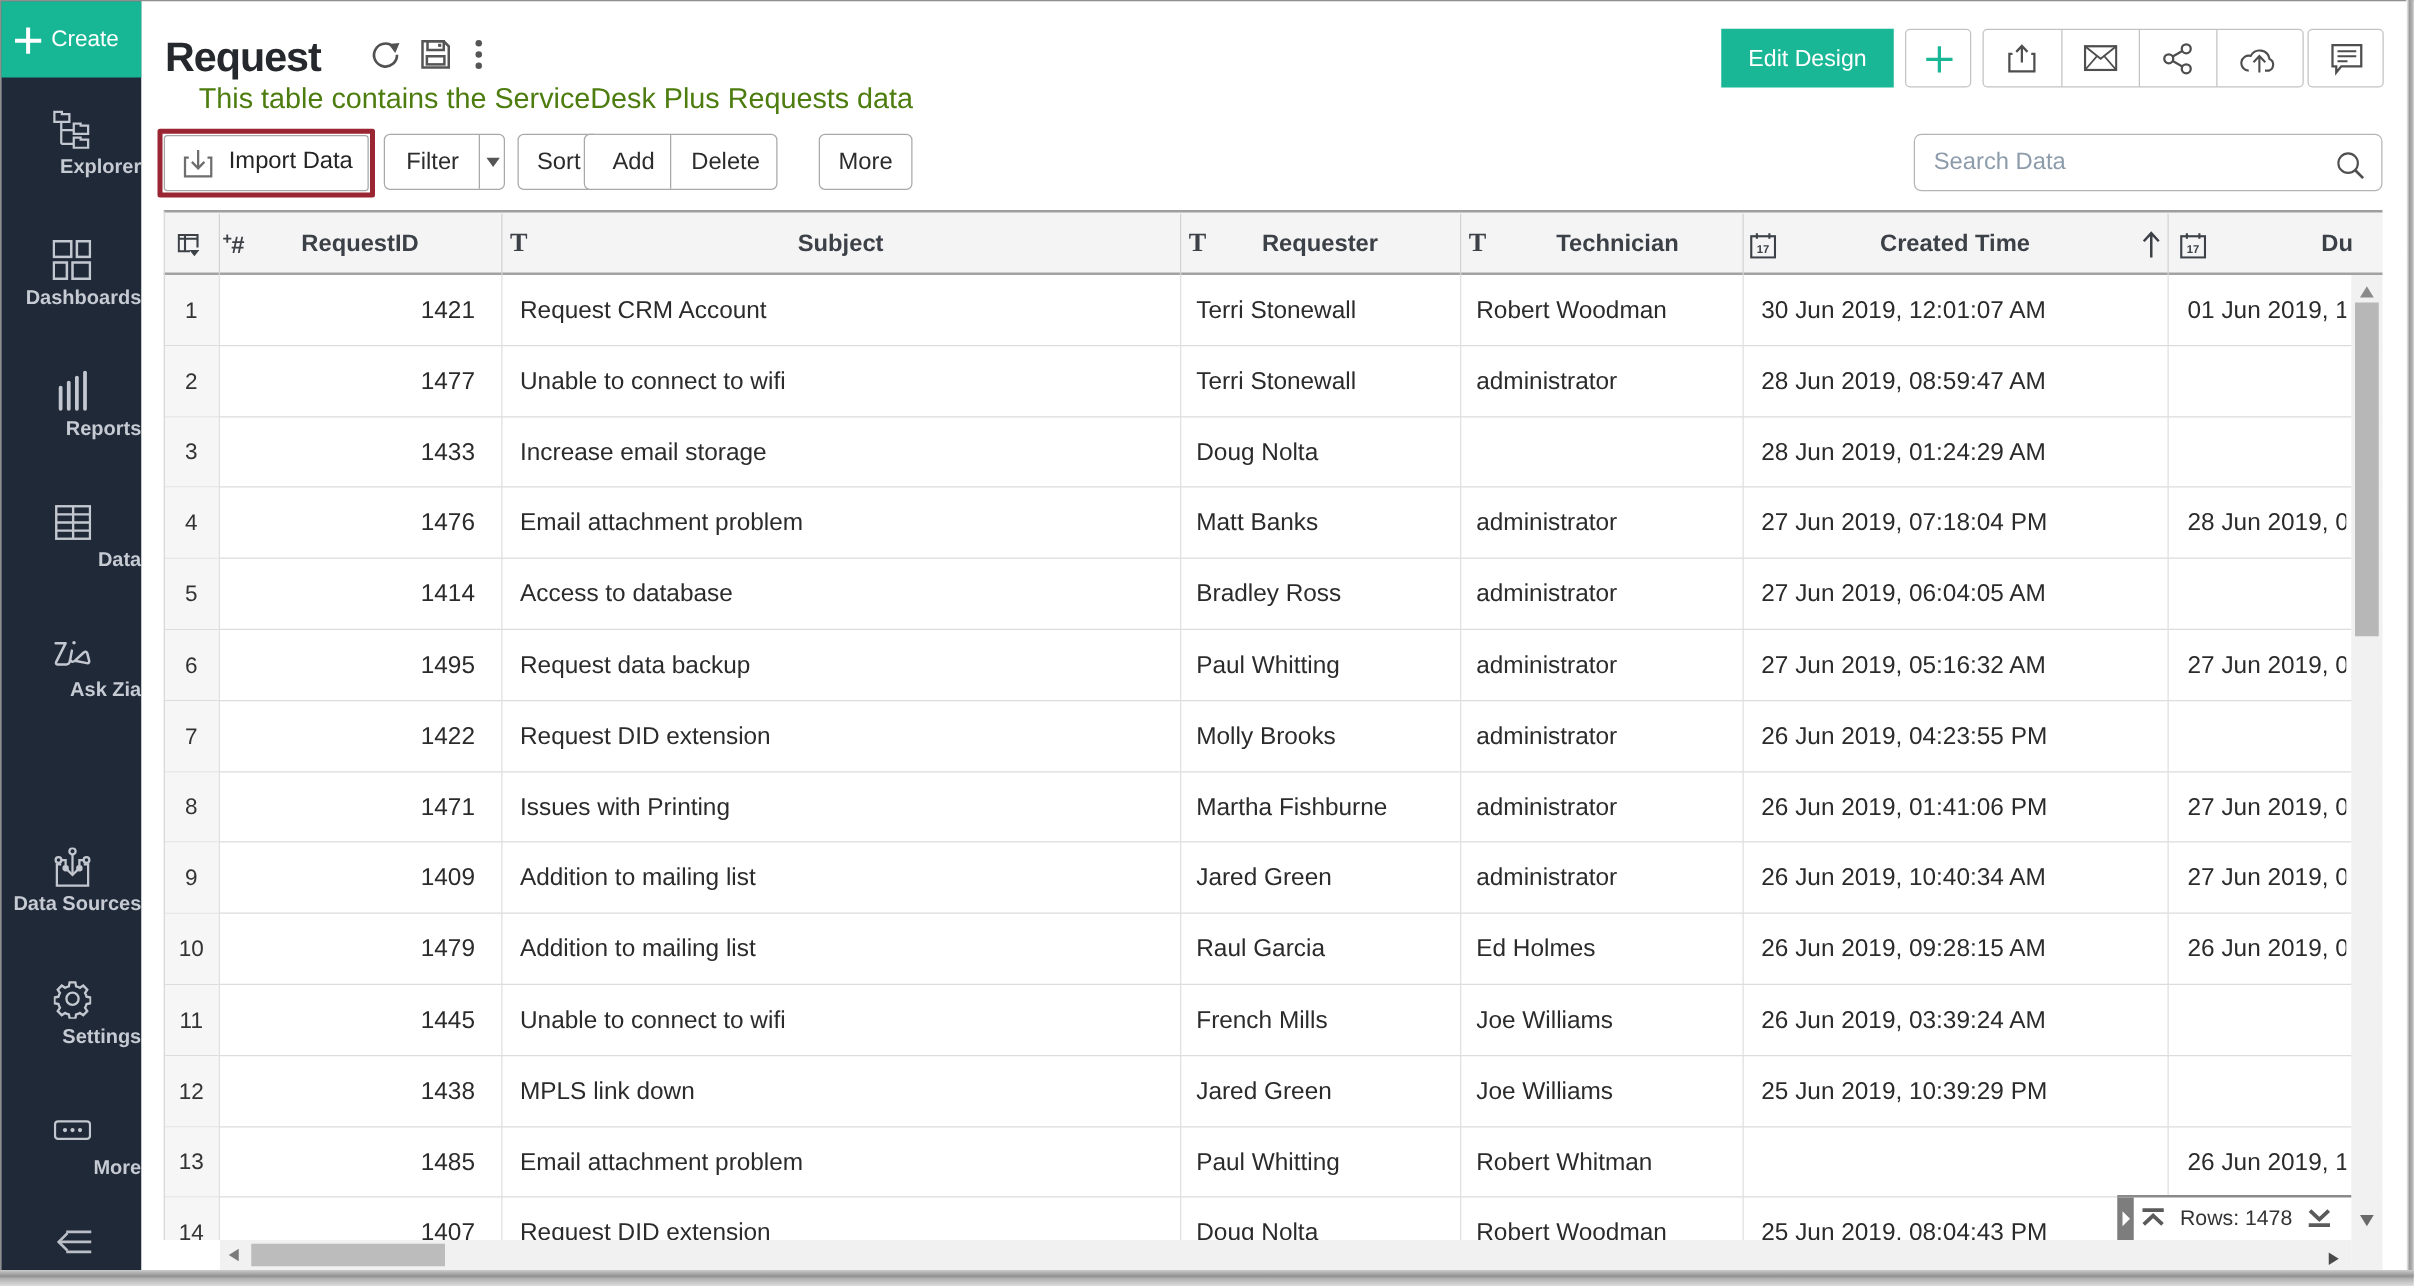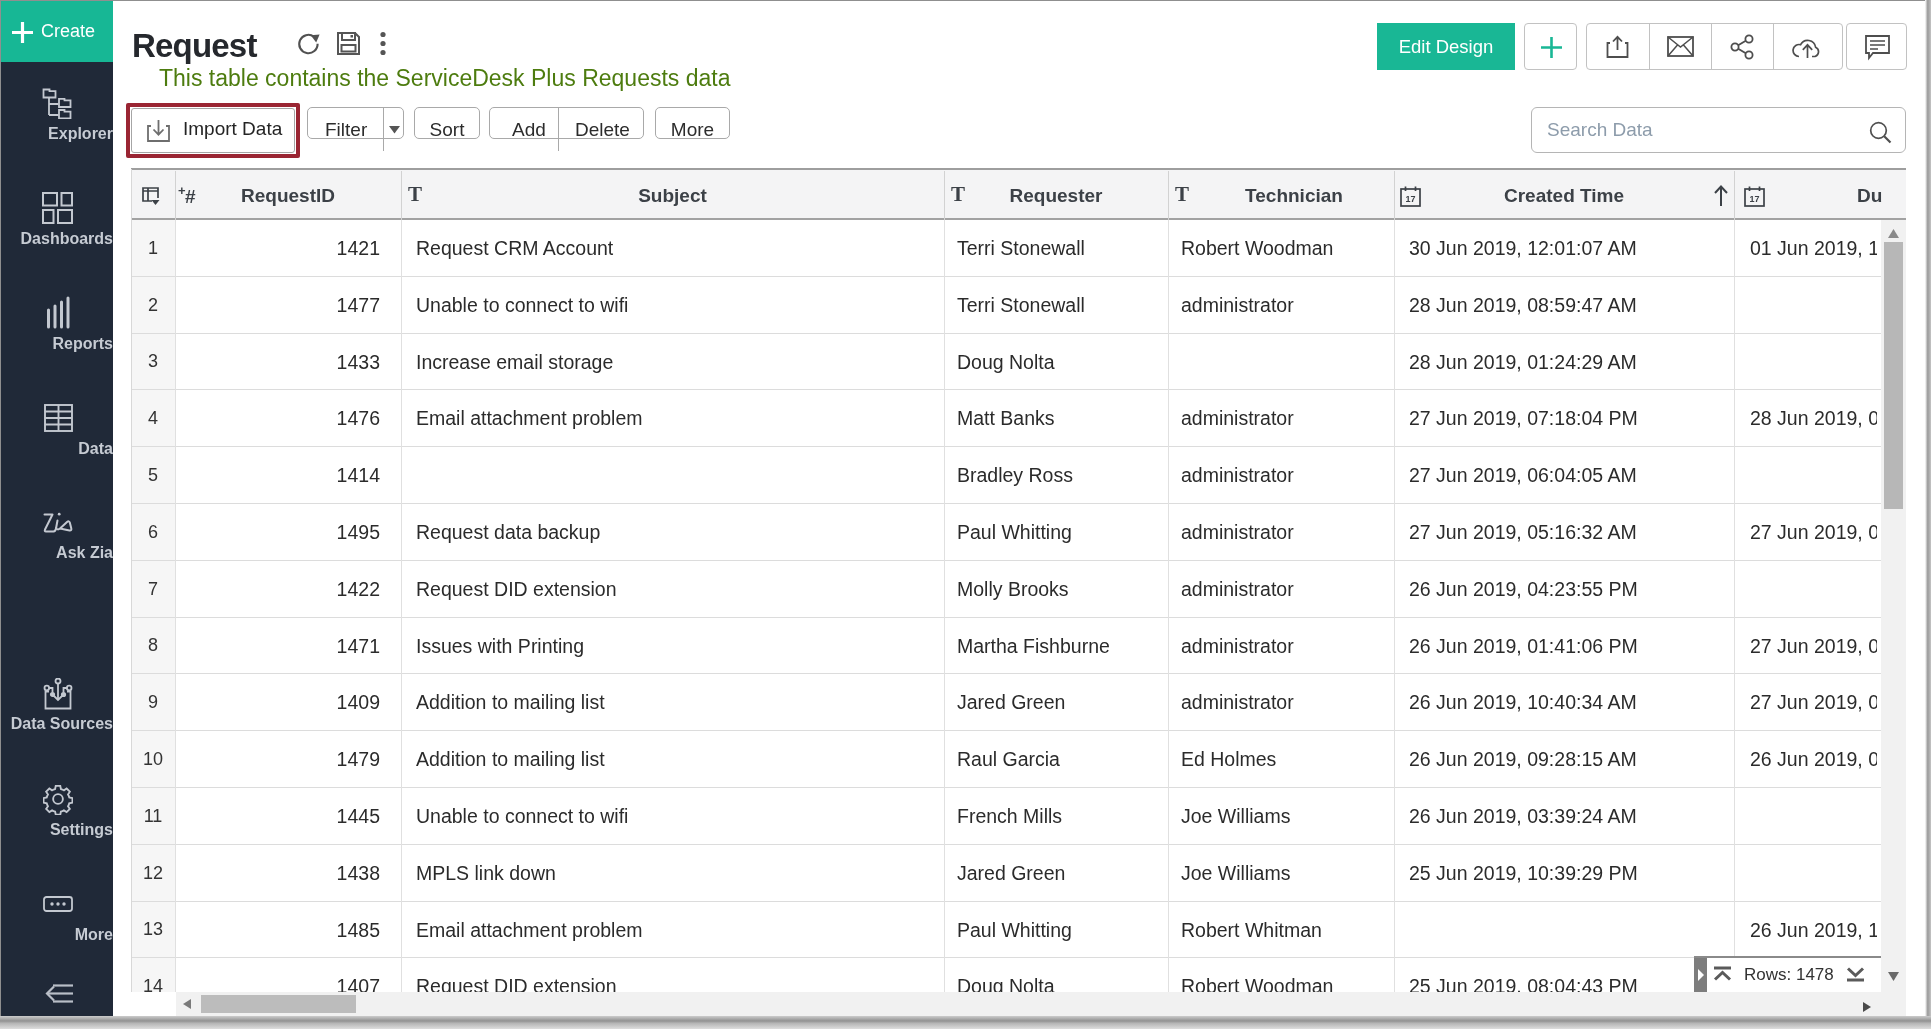--- a/index.html
+++ b/index.html
@@ -27,21 +27,21 @@
   #title { left:132px; top:27px; font-size:33px; font-weight:bold; color:#25282d;
      letter-spacing:-0.8px;}
   #subtitle { left:127px; top:65px; font-size:23px; color:#4d7c0f;margin-left:32px; }
 
   .tealbtn { position:absolute; background:#19b795; border-radius:0; color:#fff;
      text-align:center; }
   .whtbtn { position:absolute; background:#fff; border:1px solid #c2c2c2;
      border-radius:4px; }
 
   
-  .tbtn { position:absolute; top:107px; height:32px; background:#fff;
+  .tbtn { position:absolute; top:107px; height:45px; background:#fff;
      border:1px solid #a9a9a9; border-radius:5px; color:#2c2c2c; font-size:19px;
      text-align:center; line-height:43px; }
 
   
   #tablewrap { left:131px; top:168px; width:1775px; height:848px; }
   #thead { position:absolute; left:0; top:0; width:1775px; height:52px;
      background:#f4f4f5; border-top:2px solid #9e9e9e; border-bottom:2px solid #a2a2a2;
      font-weight:bold; color:#3c4147; font-size:19px; }
   .hdiv { position:absolute; top:1px; width:1px; height:49px; background:#d2d2d2; }
   .bdiv { position:absolute; top:52px; width:1px; height:796px; background:#e0e0e0; }
@@ -242,21 +242,21 @@
   </div>
 
   <div class="tbtn" style="left:307px;width:97px;">
     <span style="position:absolute;left:17px;top:0;">Filter</span>
     <div style="position:absolute;left:75px;top:0;width:1px;height:43px;background:#a9a9a9"></div>
     <svg style="position:absolute;left:81px;top:18px" width="11" height="8" viewBox="0 0 11 8">
       <path d="M0 0 H11 L5.5 7.5 Z" fill="#555"></path>
     </svg>
   </div>
   <div class="tbtn" style="left:414px;width:66px;">Sort</div>
-  <div class="tbtn" style="left:489px;width:155px;">
+  <div class="tbtn" style="left:467px;width:155px;">
     <span style="position:absolute;left:22px;top:0;">Add</span>
     <div style="position:absolute;left:68px;top:0;width:1px;height:43px;background:#a9a9a9"></div>
     <span style="position:absolute;left:85px;top:0;">Delete</span>
   </div>
   <div class="tbtn" style="left:655px;width:75px;">More</div>
 
   <div class="abs" style="left:1531px;top:107px;width:375px;height:46px;
        border:1px solid #b5b5b5;border-radius:6px;background:#fff;">
     <span class="abs" style="left:15px;top:11px;font-size:19px;color:#8d9cab;">Search Data</span>
     <svg class="abs" style="left:337px;top:13px" width="23" height="23" viewBox="0 0 23 23">
@@ -336,20 +336,21 @@
 <div class="c-id">1476</div>
           <div class="c-sub">Email attachment problem</div>
 <div class="c-req">Matt Banks</div>
           <div class="c-tec">administrator</div>
 <div class="c-cre">27 Jun 2019, 07:18:04 PM</div>
           <div class="c-due">28 Jun 2019, 0</div>
 </div>
 <div class="row" style="top:227px;height:57px">
 <div class="rn" style="height:56px;line-height:56px">5</div>
 <div class="c-id">1414</div>
+          <div class="c-sub">Access to database</div>
 <div class="c-req">Bradley Ross</div>
           <div class="c-tec">administrator</div>
 <div class="c-cre">27 Jun 2019, 06:04:05 AM</div>
           <div class="c-due"></div>
 </div>
 <div class="row" style="top:284px;height:57px">
 <div class="rn" style="height:56px;line-height:56px">6</div>
 <div class="c-id">1495</div>
           <div class="c-sub">Request data backup</div>
 <div class="c-req">Paul Whitting</div>

